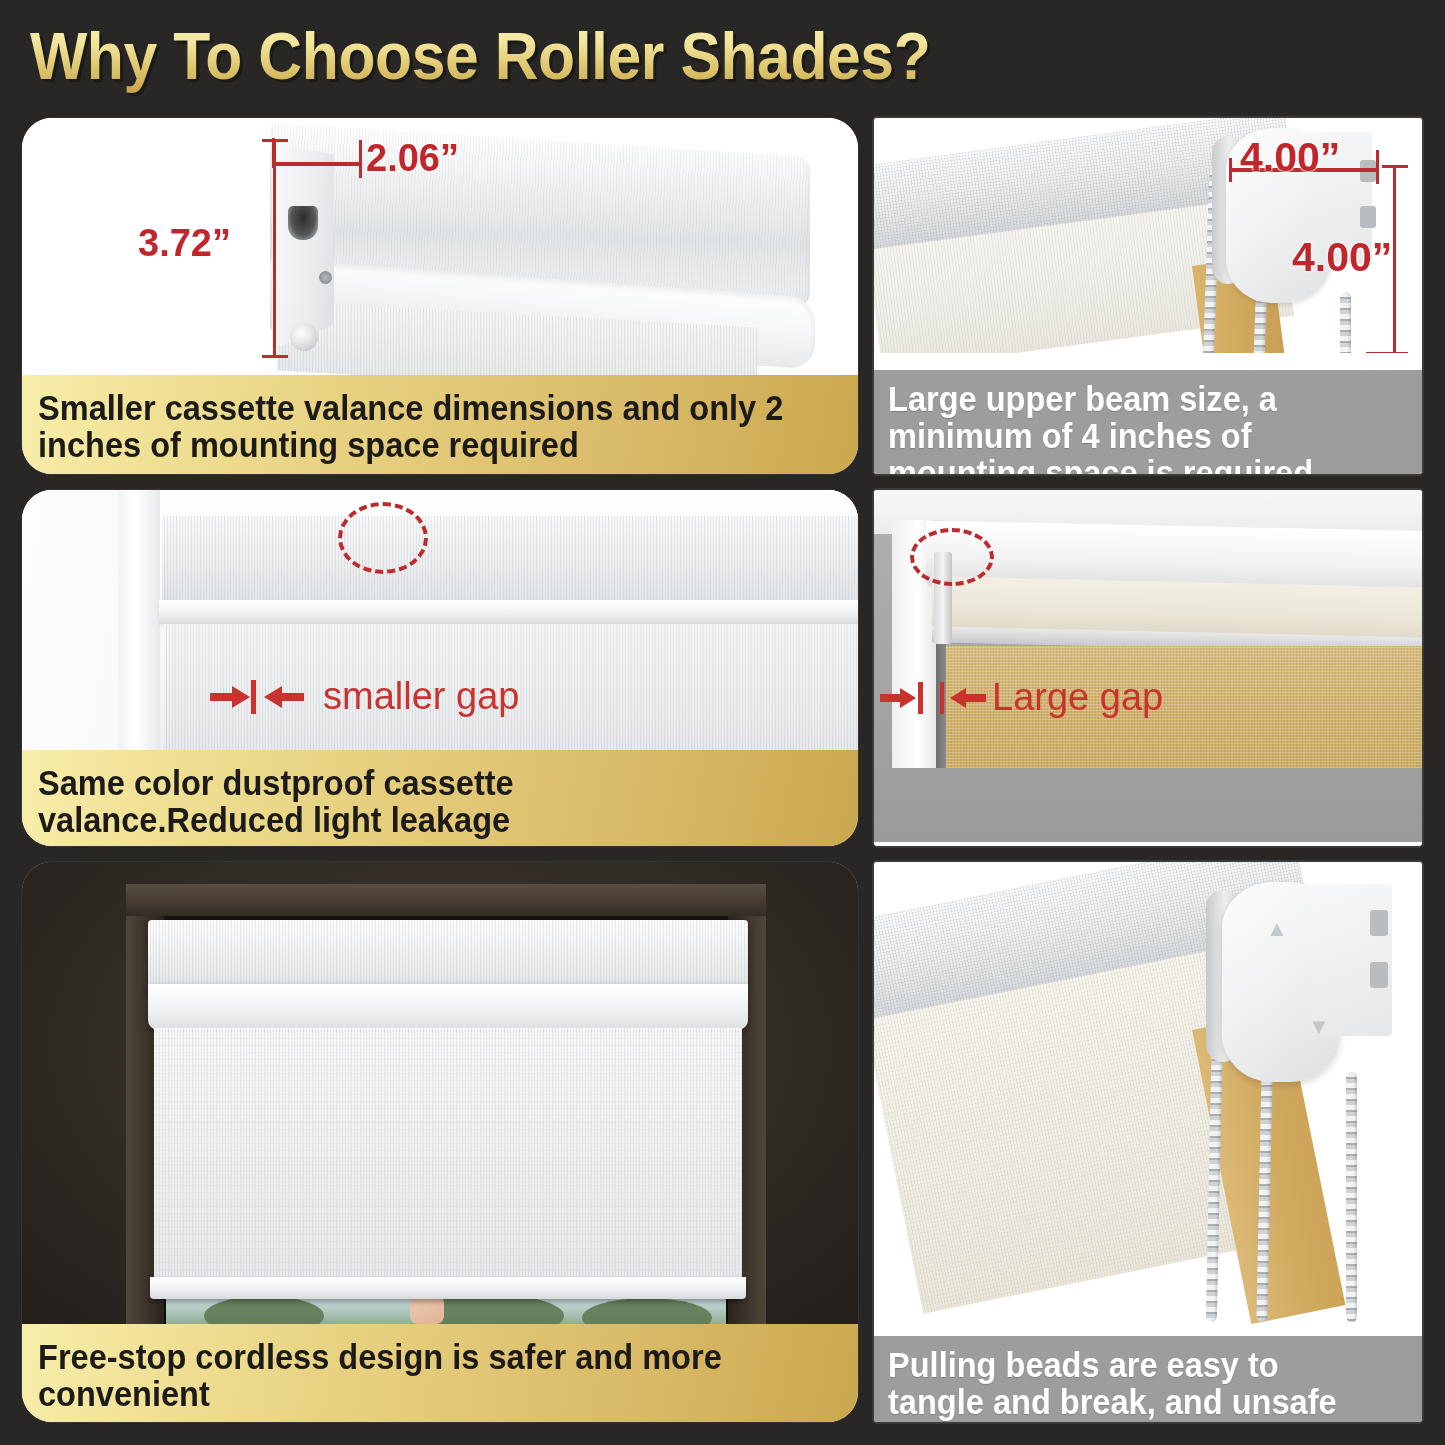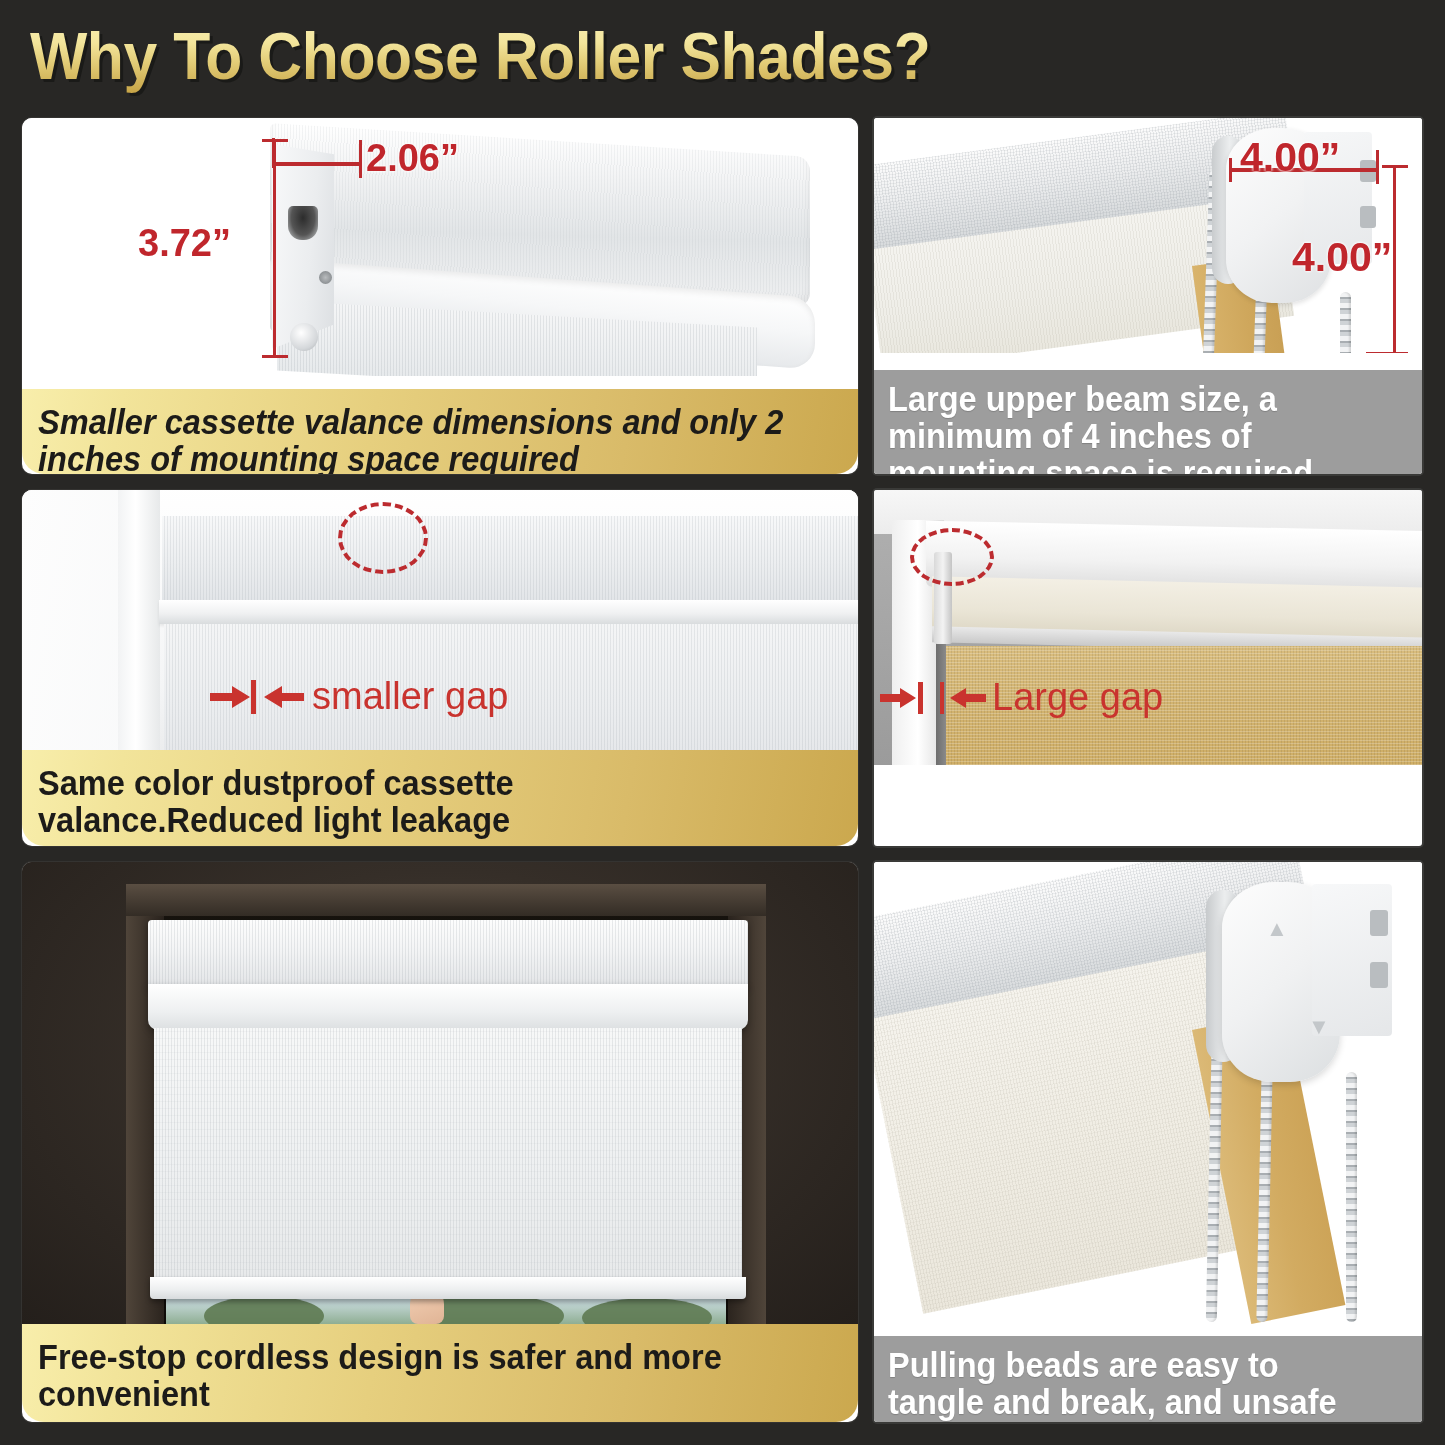--- a/index.html
+++ b/index.html
@@ -35,21 +35,21 @@
     font-size:66px; font-weight:bold;
     letter-spacing:-0.5px;
     transform:scaleX(0.92);
     transform-origin:left top;
     color:#1a1a18; white-space:nowrap; z-index:-1;
   }
 
   
   .panel{ position:absolute; overflow:hidden; }
 
-  .panel.good{ border-radius:10px; background:#ffffff;
+  .panel.good{ border-radius:30px; background:#ffffff;
     box-shadow:0 0 0 1px rgba(255,255,255,0.06); }
   .panel.bad{ border-radius:3px; background:#ffffff;
     box-shadow:0 0 0 2px #3a3a38; }
 
   .photo{ position:absolute; left:0; right:0; top:0; overflow:hidden; }
 
   
   .cap{
     position:absolute; left:0; right:0; bottom:0;
     box-sizing:border-box;
@@ -225,21 +225,21 @@
     position:absolute; border:4px dashed #bc2b2f; border-radius:50%;
   }
   .gap-note{
     position:absolute; color:#c9332e;
     font-family:"Liberation Sans", sans-serif; font-weight:normal;
   }
   .arrow-r, .arrow-l{ position:absolute; }
   .gap-bar{ position:absolute; background:#c9332e; }
 
   
-  #p4 .photo{ background:#e5e5e5; height:275px; }
+  #p4 .photo{ background:#e5e5e5; height:352px; }
   .w4-wall{
     position:absolute; left:0; top:0; width:100%; height:100%;
     background:linear-gradient(180deg,#b1b1b1 0%,#9b9b9b 100%);
   }
   .w4-white-top{
     position:absolute; left:0; top:0; width:100%; height:44px;
     background:linear-gradient(180deg,#f7f7f7 0%,#ececec 100%);
   }
   .w4-jamb{
     position:absolute; left:18px; top:30px; width:52px; height:248px;
@@ -419,21 +419,21 @@
     </div>
 
     <div class="dim-line" style="left:251px;top:22px;width:3px;height:218px;"></div>
     <div class="dim-line" style="left:240px;top:21px;width:26px;height:3px;"></div>
     <div class="dim-line" style="left:240px;top:237px;width:26px;height:3px;"></div>
     <div class="dim-label" style="left:116px;top:104px;font-size:38px;">
       <span>3.72”</span>
     </div>
   </div>
 
-  <div class="cap gold" style="height:85px;font-style:italic;">
+  <div class="cap gold" style="height:99px;">
     <div class="cap-text">Smaller cassette valance dimensions and only 2 inches of mounting space required</div>
   </div>
 </div>
 
 <div class="panel bad" id="p2" style="left:874px;top:118px;width:548px;height:356px;">
 
   <div class="photo">
     <div class="r2-fabwhite"></div>
     <div class="r2-fabtan"></div>
     <div class="r2-tube"></div>
@@ -480,21 +480,21 @@
 
     <div class="dash-circle" style="left:316px;top:12px;width:82px;height:64px;"></div>
 
     <div class="gap-bar" style="left:229px;top:190px;width:5px;height:34px;"></div>
     <svg class="arrow-r" style="left:188px;top:196px;" width="40" height="22" viewBox="0 0 40 22">
       <path d="M0 7 H22 V0 L40 11 L22 22 V15 H0 Z" fill="#c9332e"></path>
     </svg>
     <svg class="arrow-l" style="left:242px;top:196px;" width="40" height="22" viewBox="0 0 40 22">
       <path d="M40 7 H18 V0 L0 11 L18 22 V15 H40 Z" fill="#c9332e"></path>
     </svg>
-    <div class="gap-note" style="left:290px;top:185px;font-size:38px;">smaller gap</div>
+    <div class="gap-note" style="left:301px;top:185px;font-size:38px;">smaller gap</div>
   </div>
 
   <div class="cap gold" style="height:96px;">
     <div class="cap-text">Same color dustproof cassette valance.Reduced light leakage</div>
   </div>
 </div>
 
 <div class="panel bad" id="p4" style="left:874px;top:490px;width:548px;height:356px;">
 
   <div class="photo">

